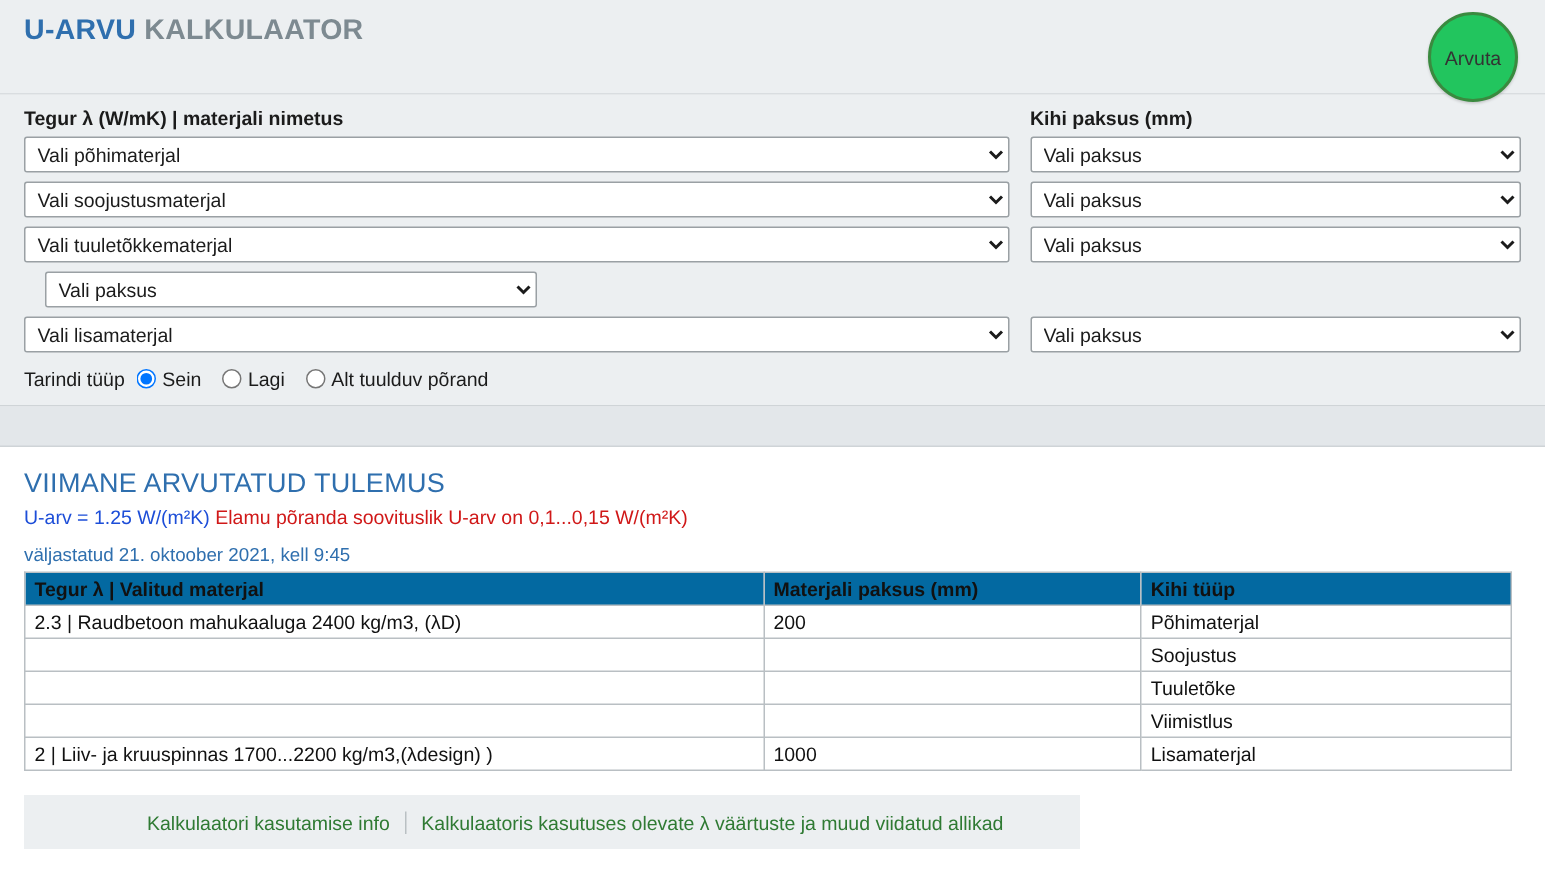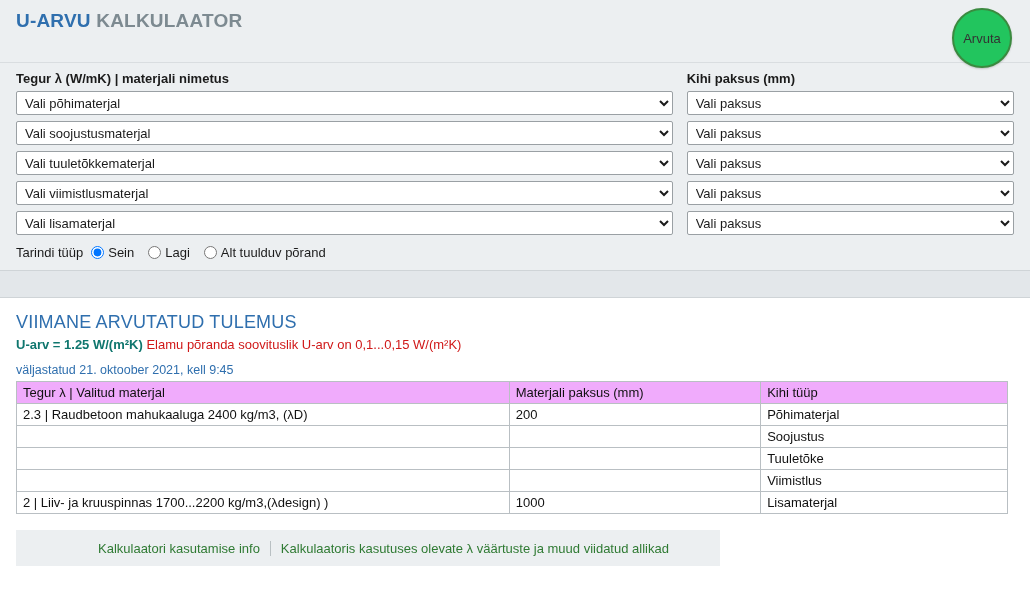--- a/index.html
+++ b/index.html
@@ -138,22 +138,21 @@
     color: #2f6fae;
     font-size: 18px;
     margin-bottom: 4px;
     letter-spacing: 0.2px;
   }
   .res-line {
     font-size: 13px;
     margin-bottom: 3px;
   }
   .res-line .blue {
-    color: #0f766e;
-    font-weight: bold;
+    color: #1d4ed8;
   }
   .res-line .red {
     color: #d01818;
   }
   .res-gap {
     height: 8px;
   }
   .res-note {
     color: #d01818;
     font-size: 13px;
@@ -165,24 +164,24 @@
     margin-bottom: 4px;
   }
 
   
   table.result-table {
     width: 992px;
     border-collapse: collapse;
     font-size: 13px;
   }
   table.result-table th {
-    background: #f0abfc;
+    background: #0369a1;
     border: 1px solid #b9bfc3;
     text-align: left;
-    font-weight: normal;
+    font-weight: bold;
     padding: 3px 6px;
     color: #111111;
   }
   table.result-table td {
     border: 1px solid #b9bfc3;
     padding: 3px 6px;
     height: 15px;
     color: #111111;
     background: #ffffff;
   }
@@ -257,23 +256,20 @@
       <select class="sel-mat">
         <option>Vali tuuletõkkematerjal</option>
       </select>
       <div class="spacer"></div>
       <select class="sel-thick">
         <option>Vali paksus</option>
       </select>
     </div>
 
     <div class="row">
-      <select class="sel-mat">
-        <option>Vali viimistlusmaterjal</option>
-      </select>
       <div class="spacer"></div>
       <select class="sel-thick">
         <option>Vali paksus</option>
       </select>
     </div>
 
     <div class="row">
       <select class="sel-mat">
         <option>Vali lisamaterjal</option>
       </select>

